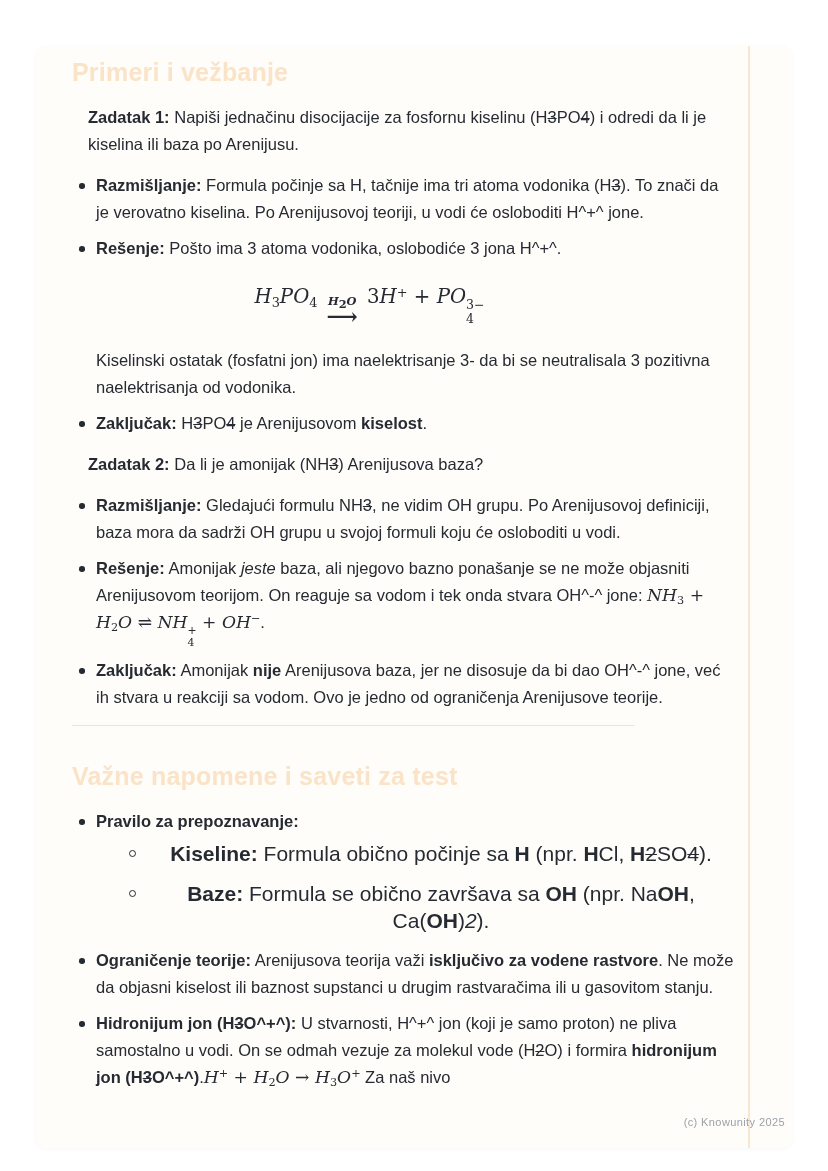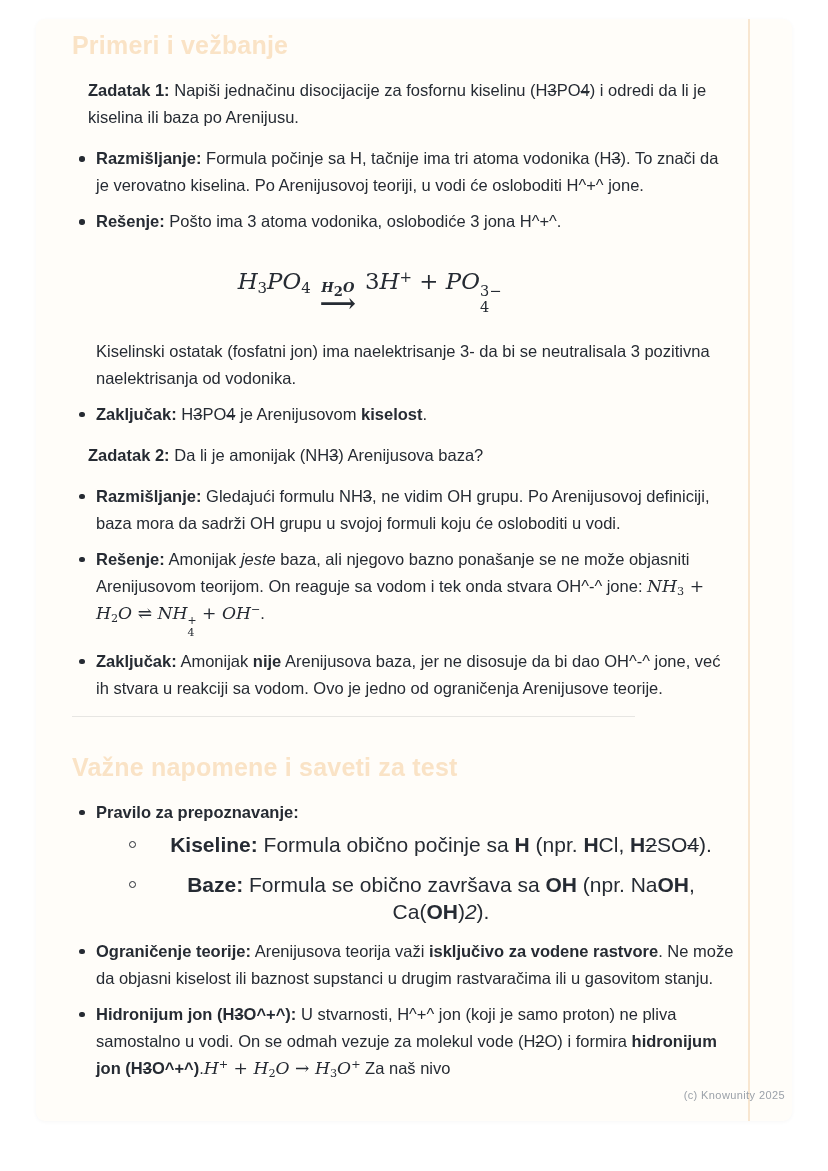--- a/index.html
+++ b/index.html
@@ -7,21 +7,21 @@
     --divider:#e7e6e3; --rule:#f8e6d0; --sheet:#fffdf9;
   }
   *{box-sizing:border-box}
   html,body{margin:0;padding:0}
   body{
     width:828px;height:1171px;position:relative;background:#ffffff;
     font-family:"Liberation Sans",sans-serif;color:var(--text);
     overflow:hidden;
   }
   .sheet{
-    position:absolute;left:36px;top:19px;width:756px;height:1102px;
+    position:absolute;left:36px;top:46px;width:756px;height:1102px;
     background:var(--sheet);border-radius:9px;
     box-shadow:0 1px 4px rgba(0,0,0,0.035);
     overflow:hidden;
   }
   .page-rule{
     position:absolute;top:0;bottom:0;left:712px;width:2px;
     background:var(--rule);
   }
   .content{
     position:relative;padding:12px 57px 0 36px;width:756px;
@@ -48,21 +48,21 @@
   }
   ul.lvl2 > li::before{
     content:"";position:absolute;left:33px;top:10px;width:5px;height:5px;
     border-radius:50%;border:1.5px solid var(--text);background:transparent;
   }
   hr.divider{
     border:none;border-top:1.5px solid var(--divider);
     width:563px;margin:12px 0 0 0;
   }
   .formula-block{
-    text-align:center;font-size:22px;margin:33px 0 22px 0;
+    text-align:center;font-size:19px;margin:21px 0 22px 0;
     transform:translateX(-46px);
   }
   .note{}
   .footer{
     position:absolute;right:7px;bottom:20px;
     font-size:11px;letter-spacing:.4px;color:var(--muted);
   }
   
   .b{font-weight:700}
   .i{font-style:italic}

